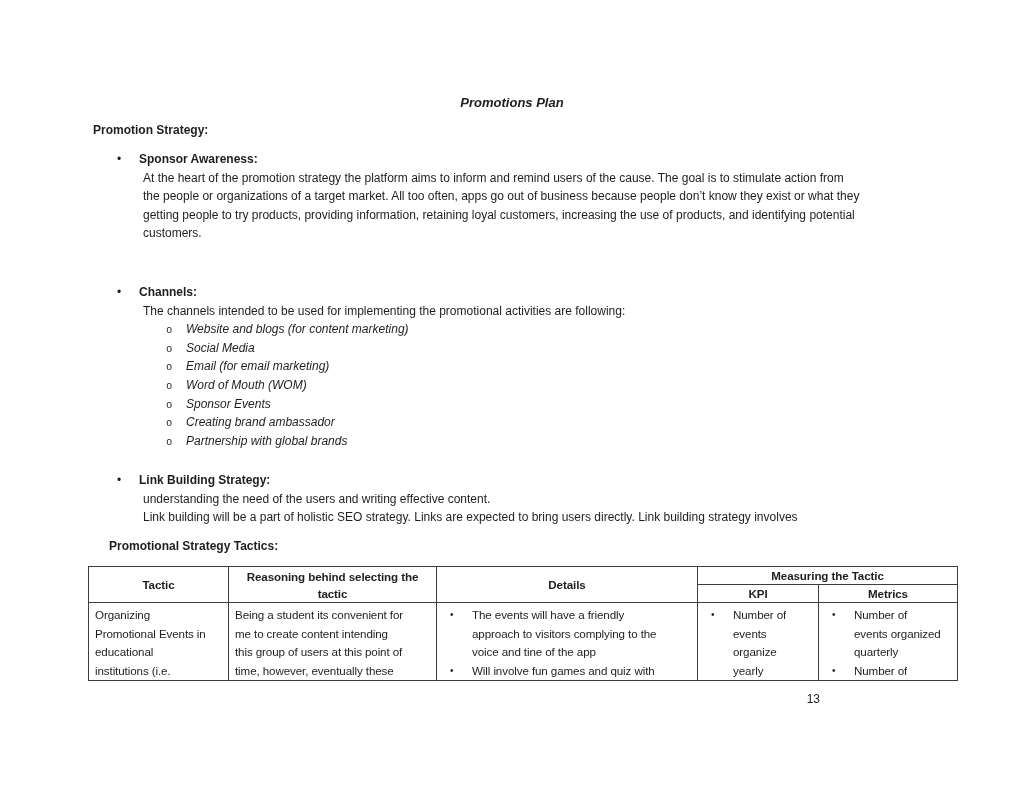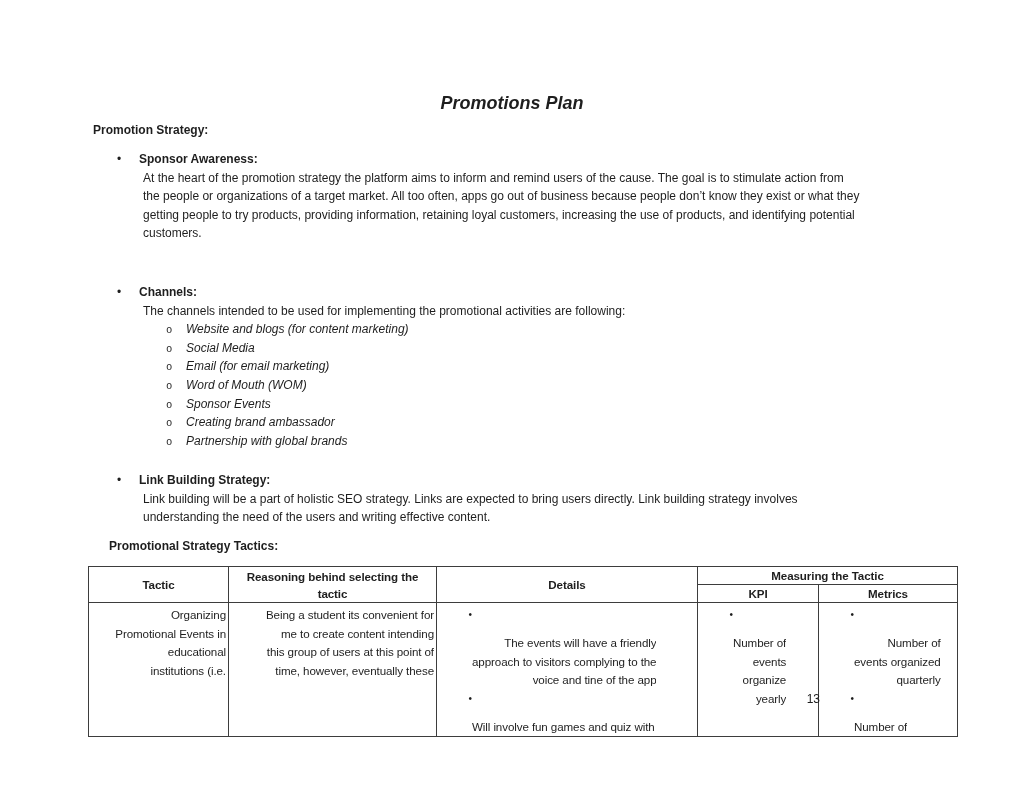--- a/index.html
+++ b/index.html
@@ -14,21 +14,21 @@
   .page {
     position:relative;
     width:1024px; height:791px;
     background:#ffffff;
     overflow:hidden;
   }
   .doc-title {
     position:absolute; top:93px; left:0; width:1024px;
     text-align:center;
     font-weight:bold; font-style:italic;
-    font-size:18px; line-height:20px;
+    font-size:13px; line-height:20px;
   }
   .h1 {
     position:absolute; left:93px;
     font-weight:bold;
   }
   .h1.promo { top:121px; }
   .h1.tactics { top:537px;margin-left:16px; }
 
   .section { position:absolute; left:88px; width:880px; }
   .sec-awareness { top:150px; }
@@ -67,30 +67,30 @@
     border:1px solid #3d3d3d;
   }
   .tactics-table th {
     font-weight:bold;
     text-align:center;
     vertical-align:middle;
     padding:0 2px;
     line-height:17px;
   }
   .tactics-table thead tr { height:18px; }
-  .tactics-table tbody tr { height:77px;text-align:right; }
+  .tactics-table tbody tr { height:77px; }
   .tactics-table td {
     vertical-align:top;
     padding:3px 2px 0 6px;
     overflow:hidden;
   }
   .cell-line { white-space:nowrap; overflow:hidden; }
   .cellbullet { display:flex; }
   .cellbullet .bm { flex:0 0 29px; padding-left:7px; font-size:10px; line-height:18.5px; }
-  .cellbullet .bl-lines { min-width:0;margin-top:28px; }
+  .cellbullet .bl-lines { min-width:0; }
   .cellbullet .bl-lines .cell-line { white-space:nowrap; }
 
   .page-num {
     position:absolute; top:690px; left:0; width:820px;
     text-align:right; font-size:12px;
   }
 </style>
 </head>
 <body>
 
@@ -152,22 +152,22 @@
       </div>
     </div>
   </div>
 
   <div class="section sec-linkbuilding">
     <div class="b1-row">
       <span class="b1-marker">•</span>
       <span class="b1-label">Link Building Strategy:</span>
     </div>
     <div class="para">
+      <div class="line">understanding the need of the users and writing effective content.</div>
       <div class="line">Link building will be a part of holistic SEO strategy. Links are expected to bring users directly. Link building strategy involves</div>
-      <div class="line">understanding the need of the users and writing effective content.</div>
     </div>
   </div>
 
   <div class="h1 tactics">Promotional Strategy Tactics:</div>
 
   <table class="tactics-table">
     <colgroup>
       <col style="width:140px">
         <col style="width:208px">
         <col style="width:261px">

